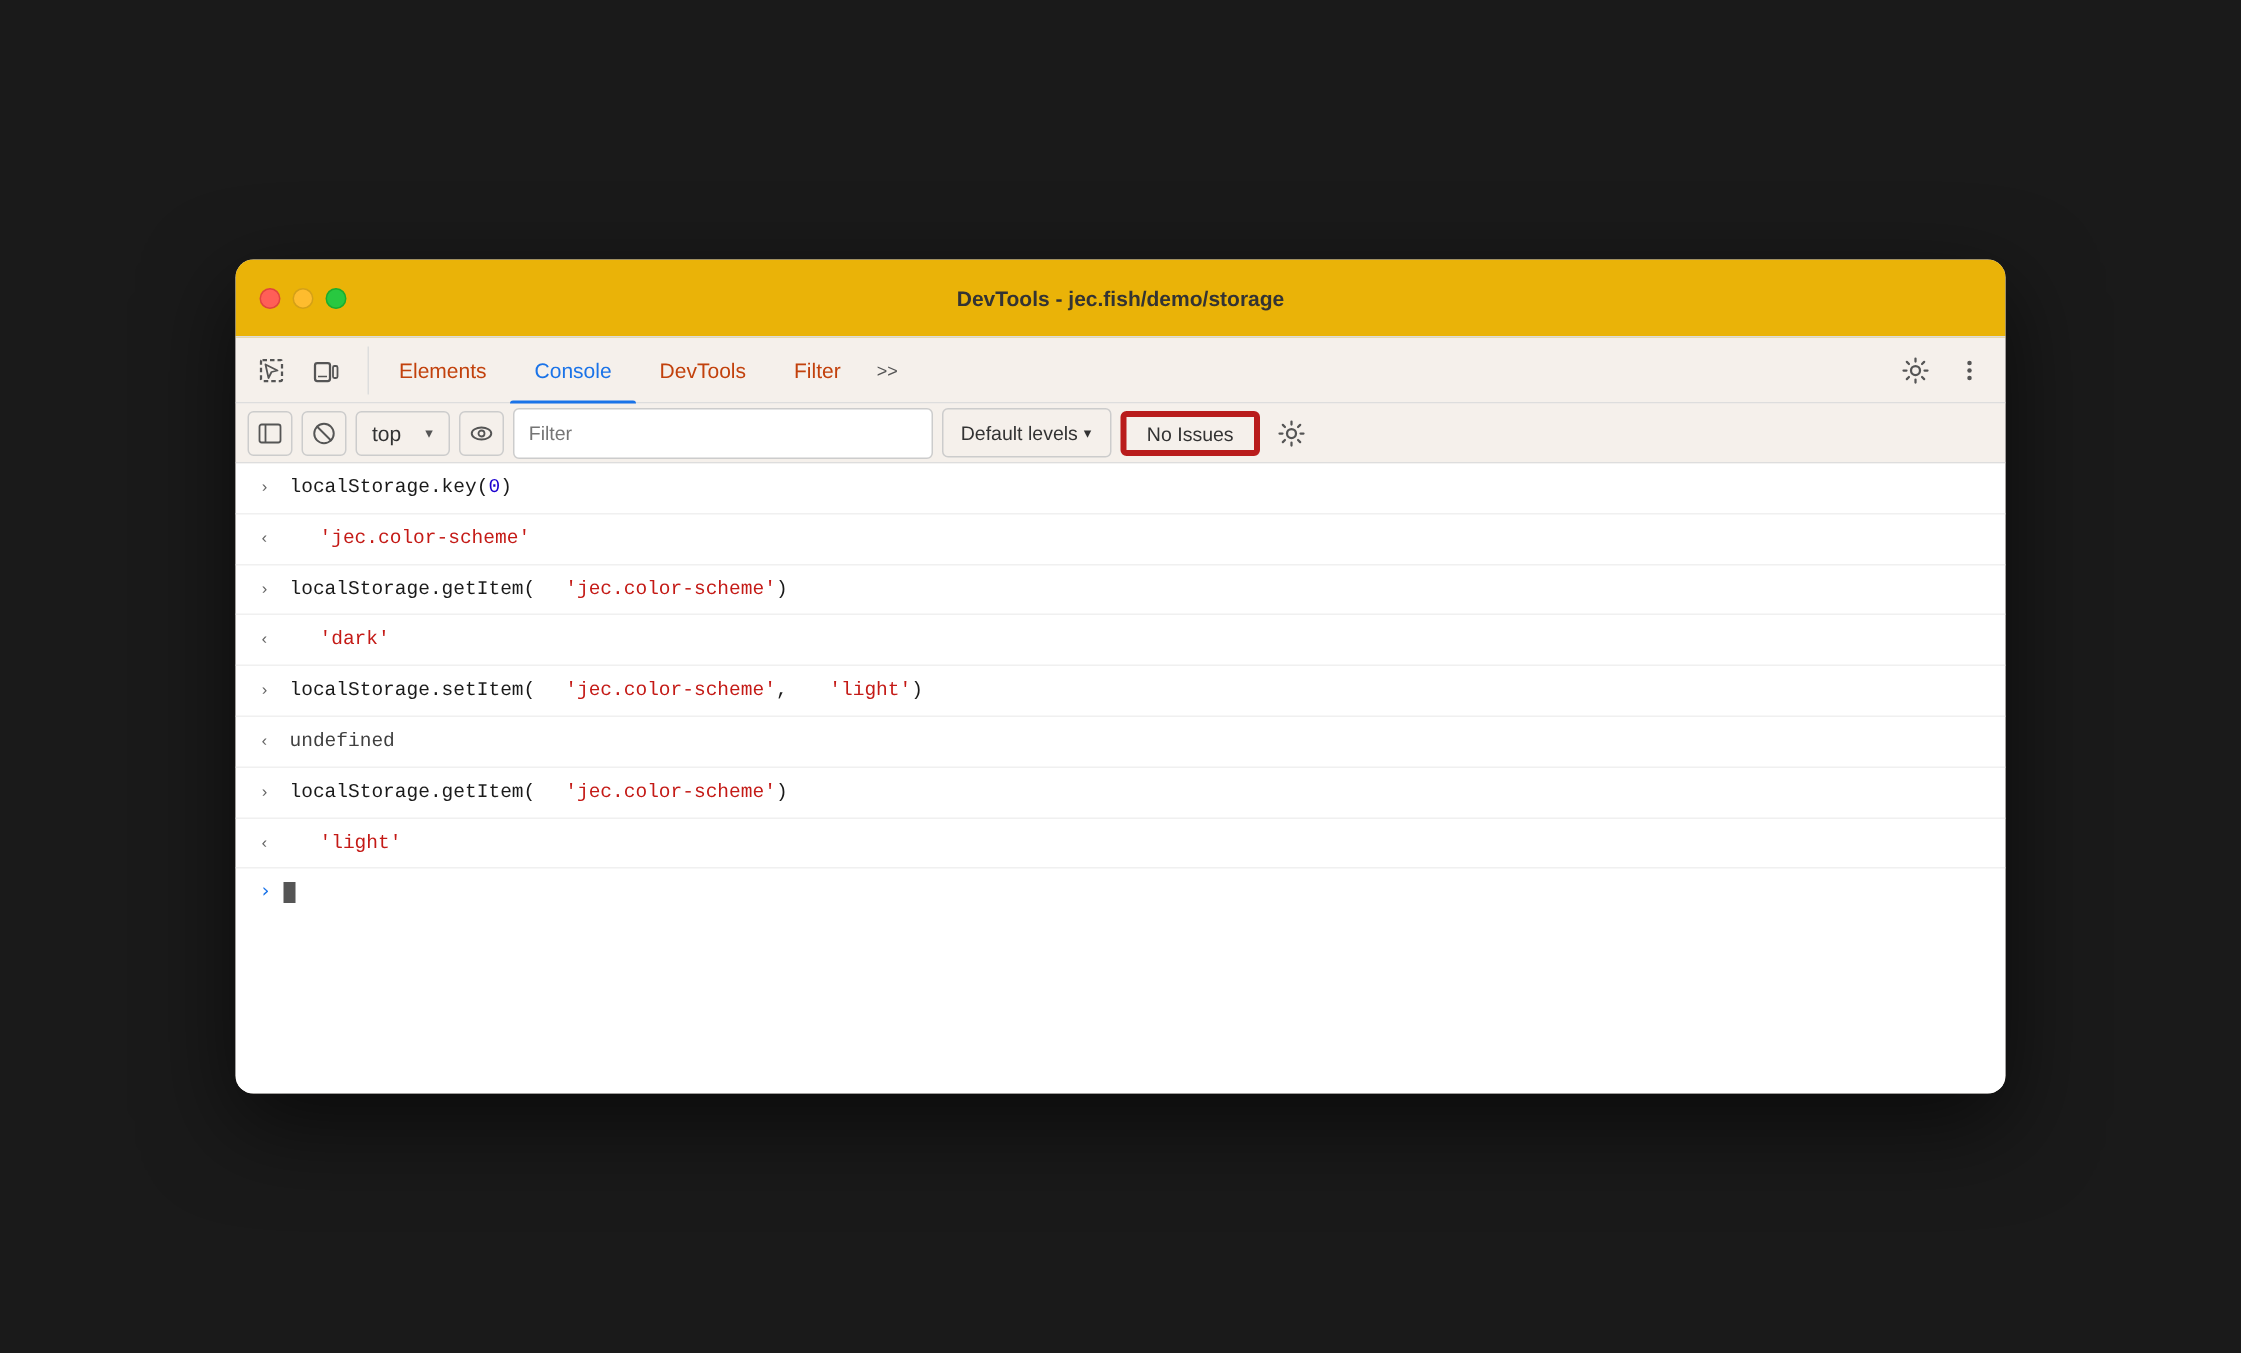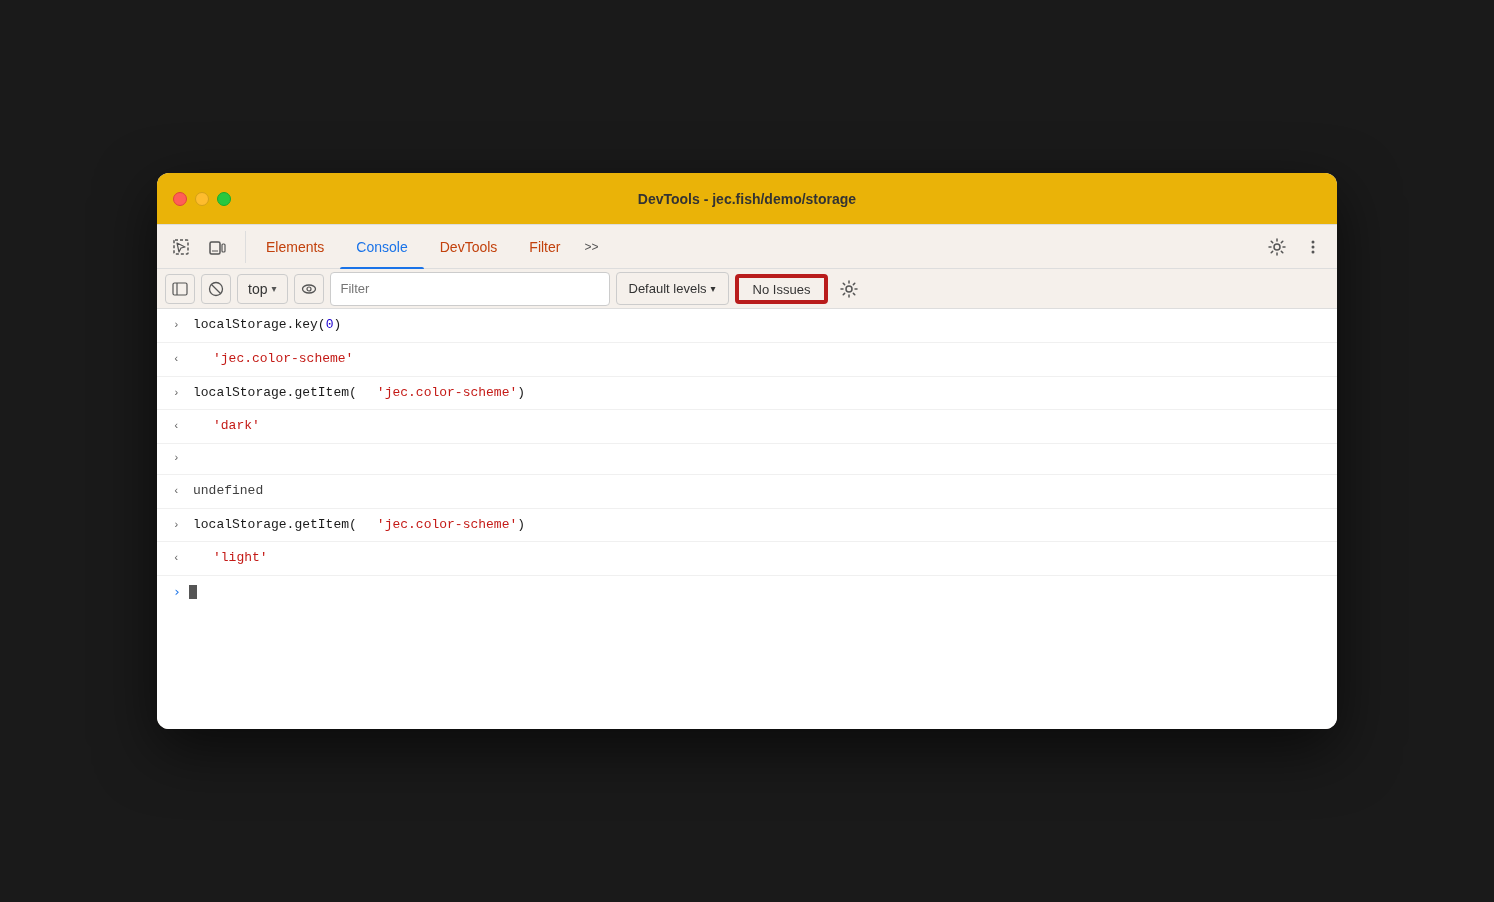--- a/index.html
+++ b/index.html
@@ -163,21 +163,21 @@
       cursor: pointer;
       color: #555;
       font-size: 14px;
       border: 1px solid #ccc;
       background: #f5f0eb;
     }
 
     .top-selector {
       display: flex;
       align-items: center;
-      gap: 4px;
+      gap: 16px;
       padding: 4px 10px;
       border: 1px solid #ccc;
       border-radius: 4px;
       background: #f5f0eb;
       cursor: pointer;
       font-size: 14px;
       color: #333;
       height: 30px;
     }
 
@@ -429,20 +429,21 @@
       <span class="code-text">localStorage.getItem(<span class="string-red">'jec.color-scheme'</span>)</span>
     </div>
 
     <div class="console-line">
       <span class="arrow arrow-left">‹</span>
       <span class="string-red">'dark'</span>
     </div>
 
     <div class="console-line">
       <span class="arrow arrow-right">›</span>
+      <span class="code-text">localStorage.setItem(<span class="string-red">'jec.color-scheme'</span>, <span class="string-red">'light'</span>)</span>
     </div>
 
     <div class="console-line">
       <span class="arrow arrow-left">‹</span>
       <span class="text-gray">undefined</span>
     </div>
 
     <div class="console-line">
       <span class="arrow arrow-right">›</span>
       <span class="code-text">localStorage.getItem(<span class="string-red">'jec.color-scheme'</span>)</span>

